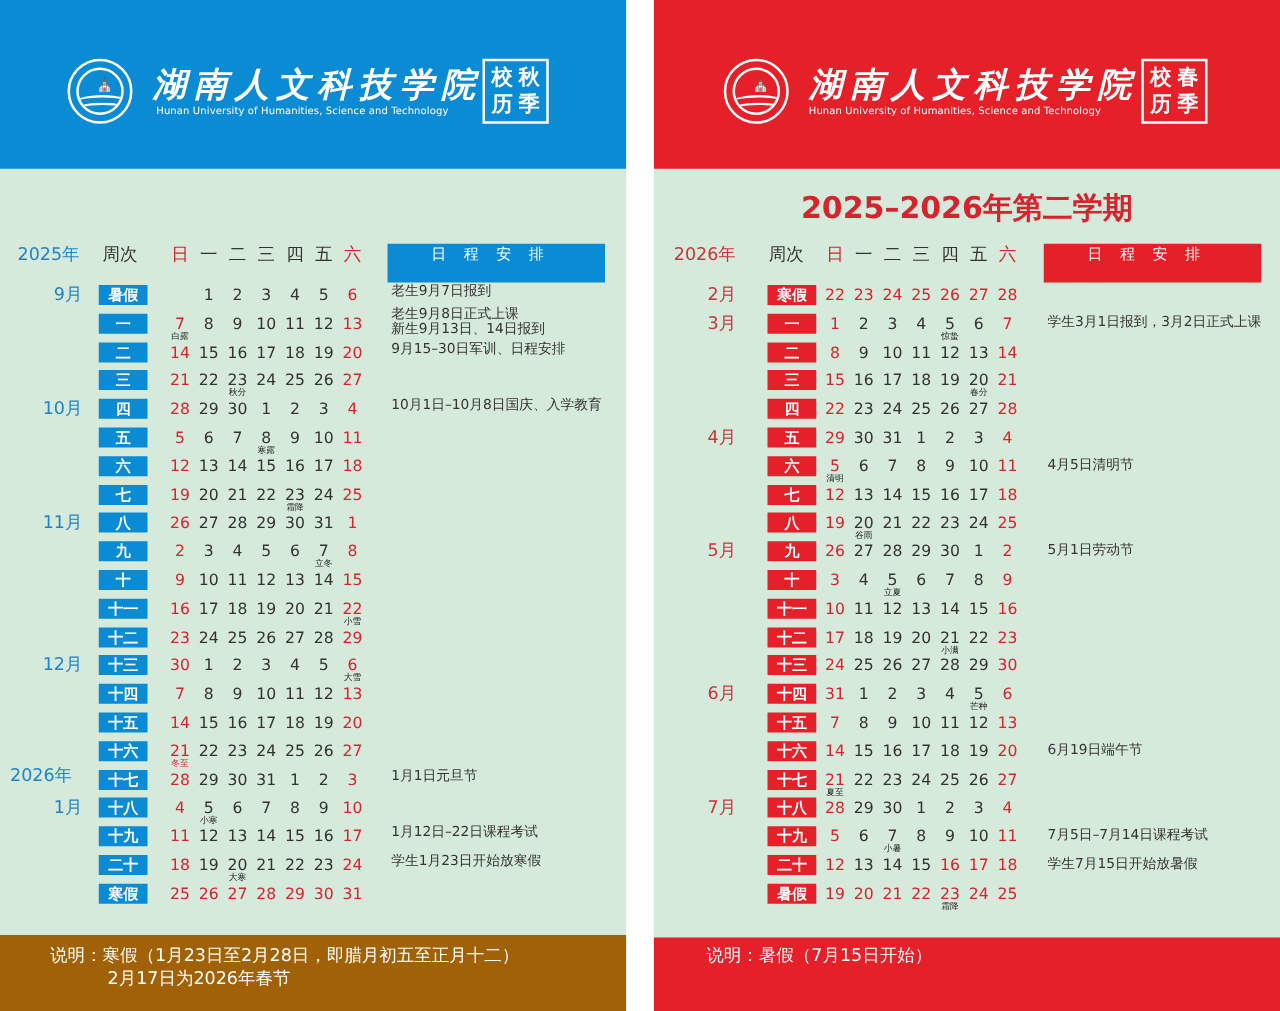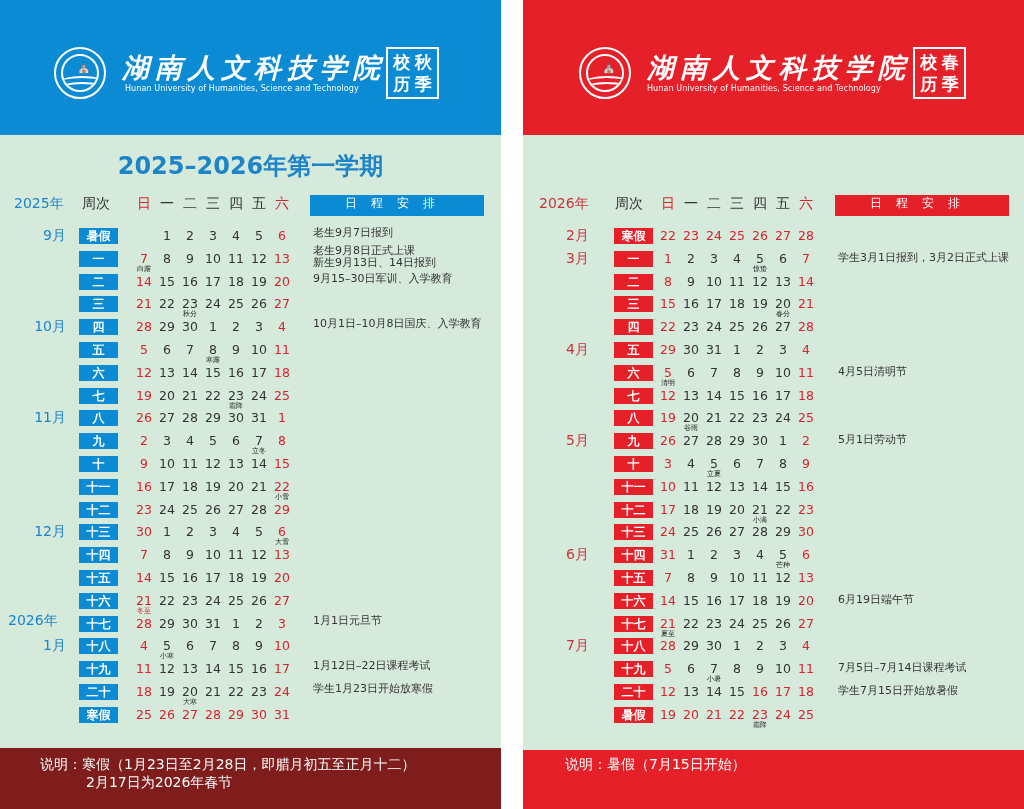--- a/index.html
+++ b/index.html
@@ -38,21 +38,21 @@
   .right .term-title { color: #d7232d; }
 
   .colhdr { position: absolute; top: 195px; left: 0; width: 100%; height: 18px; font-size: 14px; padding-left: 39px; }
   .colhdr span { position: absolute; top: 0; }
   .yr-label { left: 14px; }
   .left .yr-label { color: #1e84c8; }
   .right .yr-label { color: #c8343a; left: 16px; }
   .week-label { left: 82px; color: #333; }
   .day-h { width: 22px; text-align: center; color: #333; font-size: 14px; }
   .day-h.red { color: #d7232d; }
-  .sched-h { left: 310px; width: 174px; height: 21px; color: #fff; text-align: center; font-size: 12px; letter-spacing: 14px; line-height: 17px; }
+  .sched-h { left: 310px; width: 174px; height: 31px; color: #fff; text-align: center; font-size: 12px; letter-spacing: 14px; line-height: 17px; }
   .left .sched-h { background: #0b8bd4; }
   .right .sched-h { background: #e52028; left: 312px; }
 
   .rows { position: absolute; top: 226px; left: 0; width: 100%; }
   .row { position: relative; height: 22.8px; }
   .month { position: absolute; left: 0; width: 66px; text-align: right; font-size: 14px; top: 1px; }
   .left .month { color: #1e84c8; }
   .right .month { color: #c8343a; width: 66px; }
   .year-inline { position: absolute; left: 8px; top: -2px; font-size: 14px; }
   .left .year-inline { color: #1e84c8; }
@@ -63,21 +63,21 @@
 
   .d { position: absolute; top: 2px; width: 22px; text-align: center; font-size: 12.5px; color: #333; line-height: 16px; }
   .d.r { color: #d7232d; }
   .term { position: absolute; top: 16px; width: 28px; text-align: center; font-size: 7px; color: #222; line-height: 8px; }
   .term.r { color: #d7232d; }
 
   .note { position: absolute; left: 313px; top: 1px; font-size: 11px; color: #333; white-space: nowrap; line-height: 12px; }
   .right .note { left: 315px; top: 3px; }
 
   .ftr { position: absolute; left: 0; top: 748px; width: 100%; height: 61px; color: #fff; font-size: 14px; }
-  .left .ftr { background: #7f1d1d; }
+  .left .ftr { background: #a16207; }
   .right .ftr { background: #e52028; top: 750px; }
   .ftr .l1 { position: absolute; left: 40px; top: 8px; white-space: nowrap; }
   .ftr .l2 { position: absolute; left: 86px; top: 26px; white-space: nowrap; }
   .right .ftr .l1 { left: 42px; top: 6px; }
 </style>
 </head>
 <body>
 
 <div class="panel left">
   <div class="hdr">
@@ -91,21 +91,20 @@
     <div class="uni-cn">湖南人文科技学院</div>
     <div class="uni-en">Hunan University of Humanities, Science and Technology</div>
     <div class="stamp">
       <span>校</span>
         <span>秋</span>
       <span>历</span>
         <span>季</span>
     </div>
   </div>
 
-  <div class="term-title">2025–2026年第一学期</div>
 
   <div class="colhdr">
     <span class="yr-label">2025年</span>
     <span class="week-label">周次</span>
     <span class="day-h red" style="left:133px">日</span>
     <span class="day-h" style="left:156px">一</span>
     <span class="day-h" style="left:179px">二</span>
     <span class="day-h" style="left:202px">三</span>
     <span class="day-h" style="left:225px">四</span>
     <span class="day-h" style="left:248px">五</span>
@@ -143,21 +142,21 @@
       <div class="row">
         <span class="month"></span>
         <span class="wk">二</span>
         <span class="d r" style="left:133px">14</span>
         <span class="d" style="left:156px">15</span>
         <span class="d" style="left:179px">16</span>
         <span class="d" style="left:202px">17</span>
         <span class="d" style="left:225px">18</span>
         <span class="d" style="left:248px">19</span>
         <span class="d r" style="left:271px">20</span>
-        <span class="note">9月15–30日军训、入学教育</span>
+        <span class="note">9月15–30日军训、日程安排</span>
       </div>
       <div class="row">
         <span class="month"></span>
         <span class="wk">三</span>
         <span class="d r" style="left:133px">21</span>
         <span class="d" style="left:156px">22</span>
         <span class="d" style="left:179px">23</span>
         <span class="term" style="left:176px">秋分</span>
         <span class="d" style="left:202px">24</span>
         <span class="d" style="left:225px">25</span>
@@ -395,20 +394,21 @@
     <div class="uni-cn">湖南人文科技学院</div>
     <div class="uni-en">Hunan University of Humanities, Science and Technology</div>
     <div class="stamp">
       <span>校</span>
         <span>春</span>
       <span>历</span>
         <span>季</span>
     </div>
   </div>
 
+  <div class="term-title">2025–2026年第二学期</div>
 
   <div class="colhdr">
     <span class="yr-label">2026年</span>
     <span class="week-label" style="left:92px">周次</span>
     <span class="day-h red" style="left:134px">日</span>
     <span class="day-h" style="left:157px">一</span>
     <span class="day-h" style="left:180px">二</span>
     <span class="day-h" style="left:203px">三</span>
     <span class="day-h" style="left:226px">四</span>
     <span class="day-h" style="left:249px">五</span>

